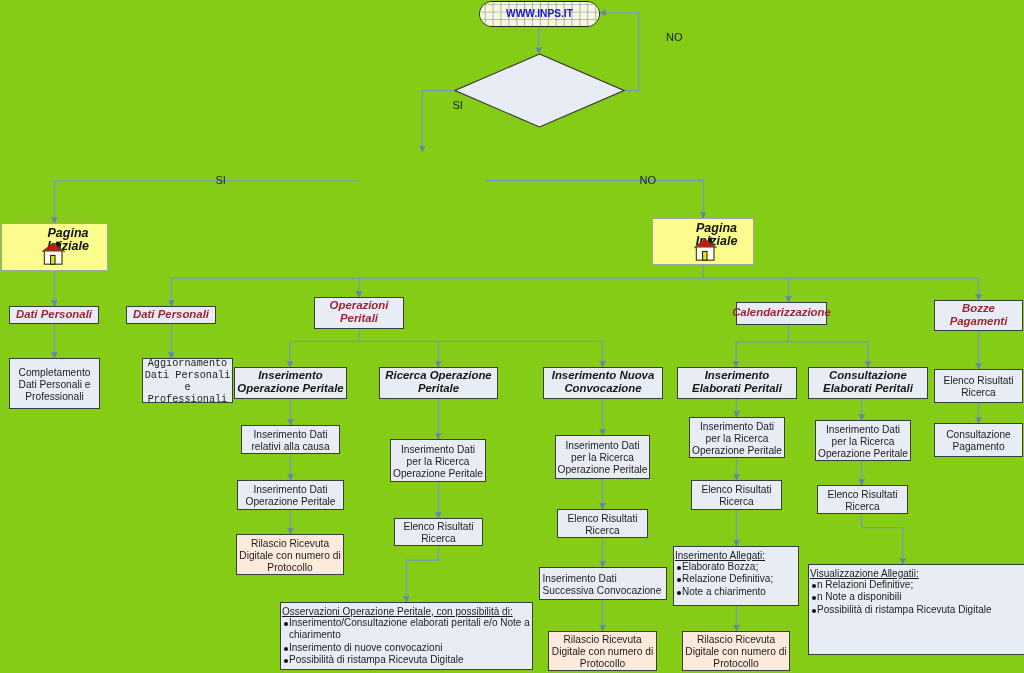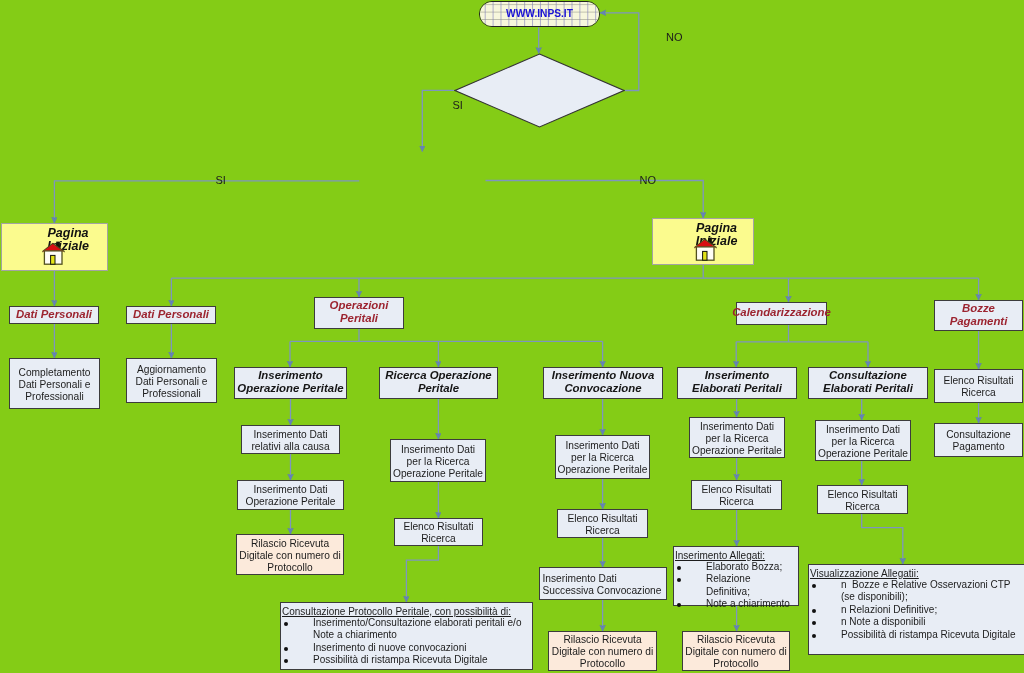--- a/index.html
+++ b/index.html
@@ -23,21 +23,21 @@
   .nd.redlbl{color:#9c2430;font-weight:bold;font-style:italic;font-size:11.4px;line-height:13.3px;}
   .nd.bolditalic{font-weight:bold;font-style:italic;color:#161616;font-size:11.4px;line-height:13.3px;}
   .nd.redlbl > span, .nd.bolditalic > span{top:-0.7px;}
   .nd.home{font-weight:bold;font-style:italic;font-size:12.5px;color:#111;
            justify-content:flex-start;padding-top:1.2px;line-height:13.5px;}
 
   .nd.listbox{display:block;text-align:left;padding:1.2px 2px 1px 1px;
               font-size:10px;line-height:12.55px;white-space:normal;}
   .listbox .hd{display:block;text-decoration:underline;}
   .listbox ul{margin:0;padding:0;list-style:none;}
-  .listbox li{position:relative;padding-left:31px;}
+  .listbox li{position:relative;padding-left:7px;}
   .listbox li .bu{position:absolute;left:1.9px;top:5.1px;width:4px;height:4px;border-radius:50%;
                   background:#111;font-size:0;line-height:0;overflow:hidden;}
 
   .edgelbl{position:absolute;font-size:11px;color:#1c1c1c;
            background:transparent;line-height:11px;white-space:nowrap;padding-left:36px;}
 
   .capsule{position:absolute;box-sizing:border-box;border:1.6px solid #222;
            border-radius:999px;overflow:hidden;
            display:flex;align-items:center;justify-content:center;}
   .capsule .grid{position:absolute;left:0;top:0;right:0;bottom:0;background:#f7f7dc;
@@ -187,21 +187,21 @@
 <div class="nd redlbl" style="left:934px;top:300px;width:89px;height:31px;">
   <span>Bozze
 Pagamenti</span>
 </div>
 
 <div class="nd" style="left:9px;top:358px;width:91px;height:51px;">
   <span>Completamento
 Dati Personali e
 Professionali</span>
 </div>
-<div class="nd" style="left:126px;top:358px;width:91px;height:45px;">
+<div class="nd" style="left:142px;top:358px;width:91px;height:45px;font-family:Liberation Mono, monospace;">
   <span>Aggiornamento
 Dati Personali e
 Professionali</span>
 </div>
 
 <div class="nd bolditalic" style="left:234px;top:367px;width:113px;height:32px;">
   <span>Inserimento
 Operazione Peritale</span>
 </div>
 <div class="nd bolditalic" style="left:379px;top:367px;width:119px;height:32px;">
@@ -247,21 +247,21 @@
 <div class="nd" style="left:390px;top:439px;width:96px;height:43px;">
   <span>Inserimento Dati
 per la Ricerca
 Operazione Peritale</span>
 </div>
 <div class="nd" style="left:394px;top:518px;width:89px;height:28px;">
   <span>Elenco Risultati
 Ricerca</span>
 </div>
 <div class="nd listbox" style="left:280px;top:602px;width:253px;height:68px;">
-  <span class="hd">Consultazione Protocollo Peritale, con possibilità di:</span>
+  <span class="hd">Osservazioni Operazione Peritale, con possibilità di:</span>
   <ul>
     <li><span class="bu">•</span><span>Inserimento/Consultazione elaborati peritali e/o Note a chiarimento</span></li>
     <li><span class="bu">•</span><span>Inserimento di nuove convocazioni</span></li>
     <li><span class="bu">•</span><span>Possibilità di ristampa Ricevuta Digitale</span></li>
   </ul>
 </div>
 
 <div class="nd" style="left:555px;top:435px;width:95px;height:44px;">
   <span>Inserimento Dati
 per la Ricerca
@@ -309,20 +309,19 @@
 per la Ricerca
 Operazione Peritale</span>
 </div>
 <div class="nd" style="left:817px;top:485px;width:91px;height:29px;">
   <span>Elenco Risultati
 Ricerca</span>
 </div>
 <div class="nd listbox" style="left:808px;top:564px;width:218px;height:91px;">
   <span class="hd">Visualizzazione Allegatii:</span>
   <ul>
-    <li><span class="bu">•</span><span>n &nbsp;Bozze e Relative Osservazioni CTP (se disponibili);</span></li>
     <li><span class="bu">•</span><span>n Relazioni Definitive;</span></li>
     <li><span class="bu">•</span><span>n Note a disponibili</span></li>
     <li><span class="bu">•</span><span>Possibilità di ristampa Ricevuta Digitale</span></li>
   </ul>
 </div>
 
 </div>
 
 </body></html>

